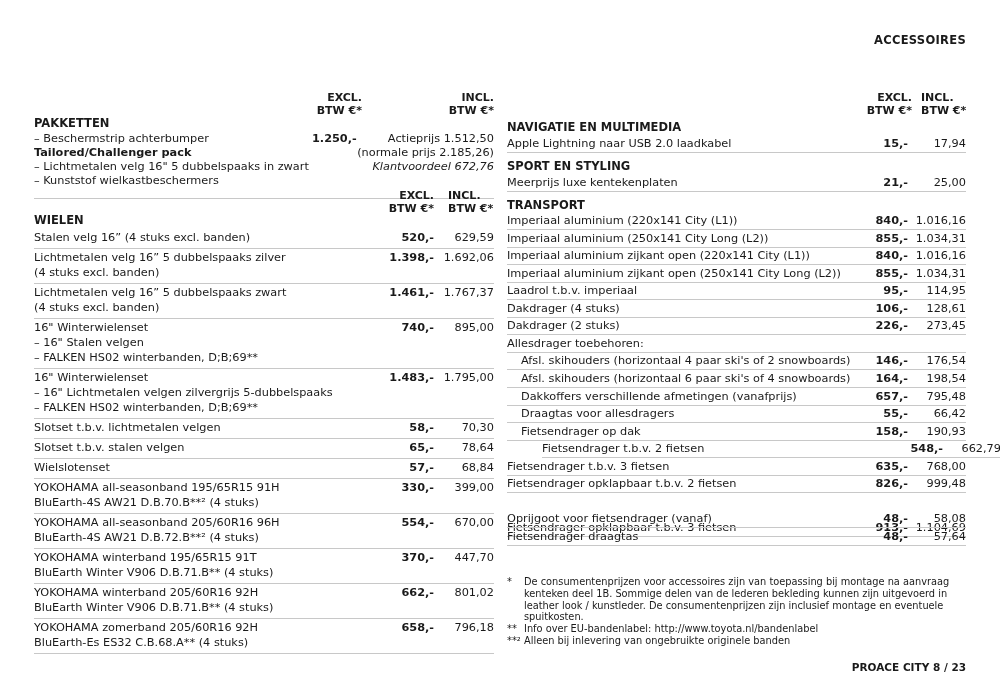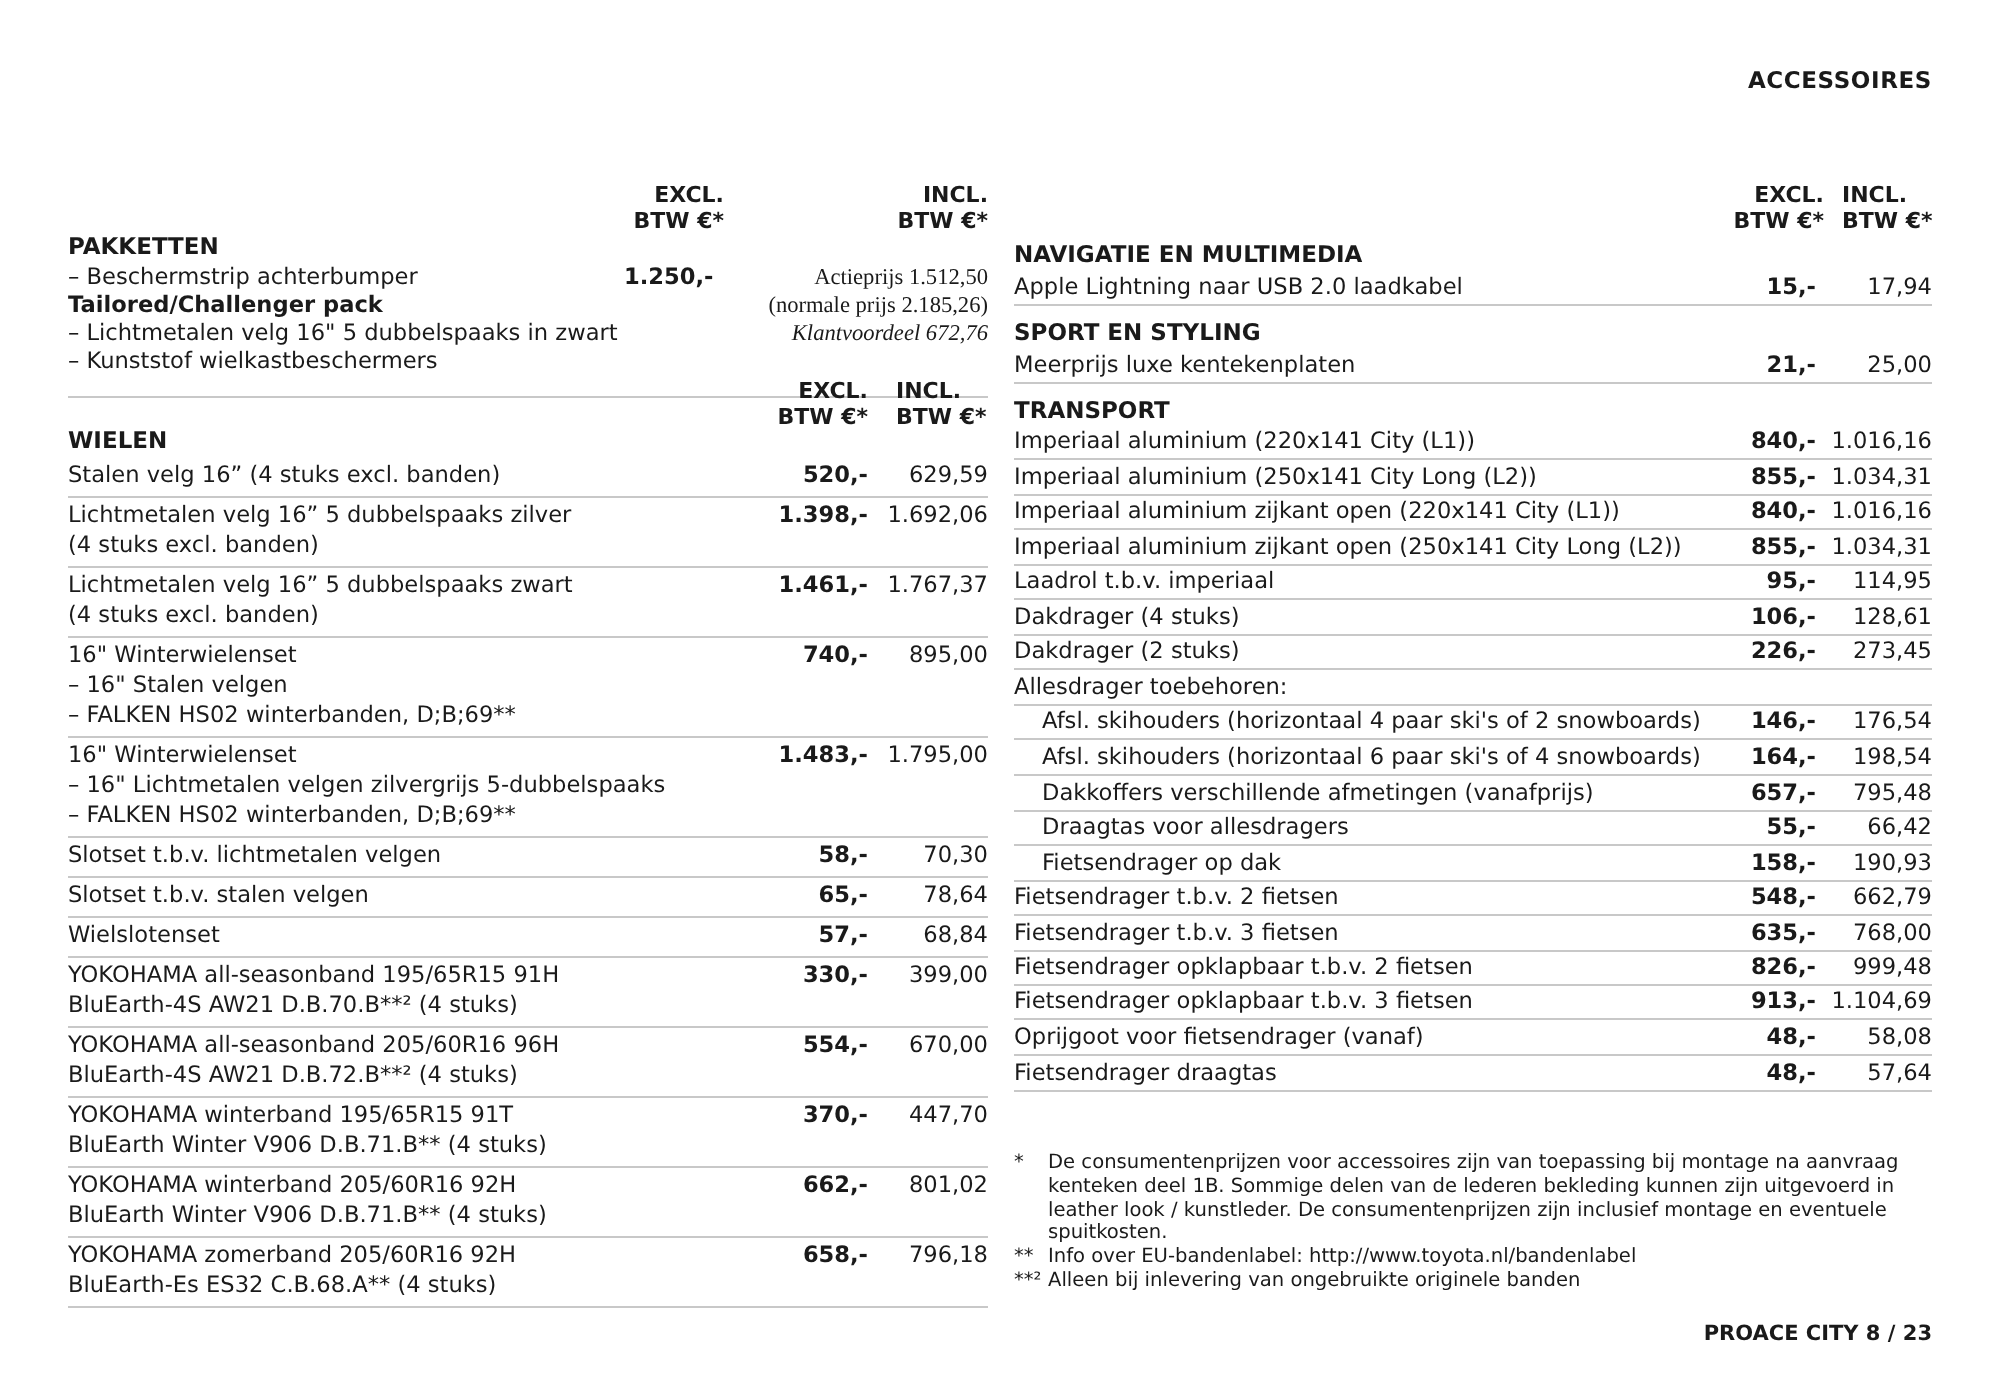--- a/index.html
+++ b/index.html
@@ -49,21 +49,21 @@
   </div>
 
   <div class="abs section" style="left:34px; top:116px;">PAKKETTEN</div>
 
   <div class="abs" style="left:34px; top:132px; width:460px; height:66px; border-bottom:1px solid #c8c8c8; line-height:14px;">
     <div>– Beschermstrip achterbumper</div>
     <div style="font-weight:bold;">Tailored/Challenger pack</div>
     <div>– Lichtmetalen velg 16" 5 dubbelspaaks in zwart</div>
     <div>– Kunststof wielkastbeschermers</div>
     <div class="abs" style="left:278px; top:0; font-weight:bold;">1.250,-</div>
-    <div class="abs" style="right:0; top:0; text-align:right;font-family:Liberation Serif, serif;">
+    <div class="abs" style="right:0; top:0; text-align:right;">
       <div>Actieprijs 1.512,50</div>
       <div>(normale prijs 2.185,26)</div>
       <div style="font-style:italic;">Klantvoordeel 672,76</div>
     </div>
   </div>
 
   <div class="abs colhead" style="left:380px; top:190px; width:54px;">
     <div>EXCL.</div>
     <div>BTW €*</div>
   </div>
@@ -266,36 +266,36 @@
       <div class="row" style="top: 406.05px; height: 16px;">
         <div class="desc indent">Draagtas voor allesdragers</div>
         <div class="ex">55,-</div>
         <div class="inc">66,42</div>
       </div>
       <div class="row" style="top: 423.6px; height: 16px;">
         <div class="desc indent">Fietsendrager op dak</div>
         <div class="ex">158,-</div>
         <div class="inc">190,93</div>
       </div>
-      <div class="row" style="top: 441.15px; height: 16px;">
+      <div class="row" style="top: 441.15px; height: 16px; margin-left: 35px;">
         <div class="desc">Fietsendrager t.b.v. 2 fietsen</div>
         <div class="ex">548,-</div>
         <div class="inc">662,79</div>
       </div>
       <div class="row" style="top: 458.7px; height: 16px;">
         <div class="desc">Fietsendrager t.b.v. 3 fietsen</div>
         <div class="ex">635,-</div>
         <div class="inc">768,00</div>
       </div>
       <div class="row" style="top: 476.25px; height: 16px;">
         <div class="desc">Fietsendrager opklapbaar t.b.v. 2 fietsen</div>
         <div class="ex">826,-</div>
         <div class="inc">999,48</div>
       </div>
-      <div class="row" style="top: 493px; height: 16px;">
+      <div class="row" style="top: 520px; height: 16px;">
         <div class="desc">Fietsendrager opklapbaar t.b.v. 3 fietsen</div>
         <div class="ex">913,-</div>
         <div class="inc">1.104,69</div>
       </div>
       <div class="row" style="top: 511.35px; height: 16px;">
         <div class="desc">Oprijgoot voor fietsendrager (vanaf)</div>
         <div class="ex">48,-</div>
         <div class="inc">58,08</div>
       </div>
       <div class="row" style="top: 528.9px; height: 16px;">

